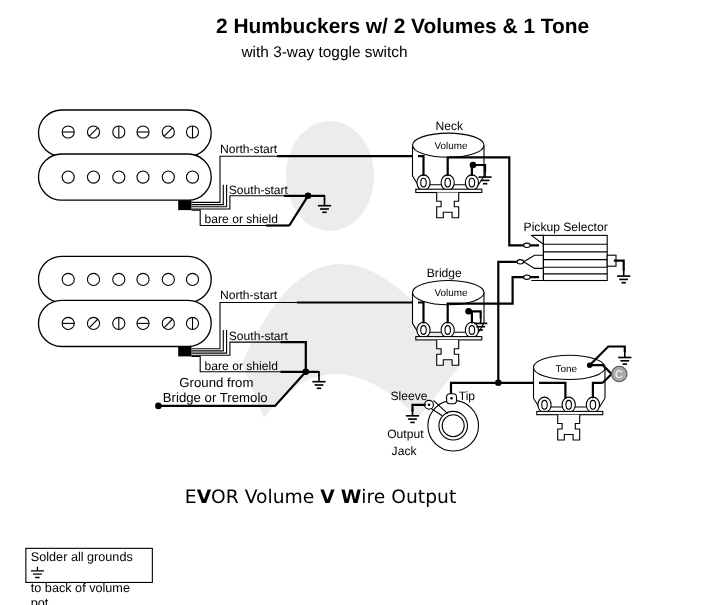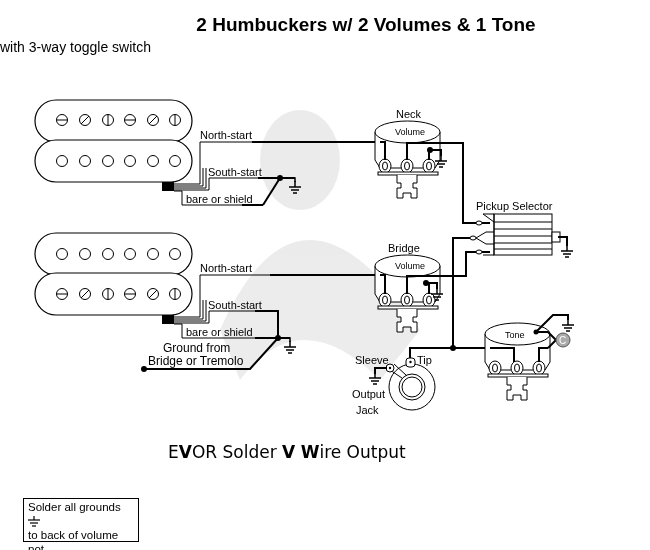--- a/index.html
+++ b/index.html
@@ -1,22 +1,22 @@
 <!DOCTYPE html>
 <html><head>
 <meta charset="utf-8">
 <style>
   html,body{margin:0;padding:0;background:#fff;}
   body{width:650px;height:550px;position:relative;overflow:hidden;font-family:"Liberation Sans",sans-serif;color:#000;}
   svg{position:absolute;left:0;top:0;}
   .title{position:absolute;left:0;width:650px;top:14px;text-align:center;font-weight:bold;font-size:19px;margin-left:41px;}
-  .subtitle{position:absolute;left:0;width:590px;top:39px;text-align:left;font-size:14px;}
+  .subtitle{position:absolute;left:0;width:590px;top:39px;text-align:center;font-size:14px;}
   .footer-title{position:absolute;left:168px;top:442px;font-size:17px;font-family:"DejaVu Sans",sans-serif;}
   .footer-title b{font-weight:bold;}
-  .note{position:absolute;left:23px;top:498px;width:116px;height:44px;border:1px solid #000;font-size:11.5px;line-height:14px;padding:1px 4px;box-sizing:border-box;}
+  .note{position:absolute;left:23px;top:498px;width:116px;height:32px;border:1px solid #000;font-size:11.5px;line-height:14px;padding:1px 4px;box-sizing:border-box;}
   .lbl{font-size:11px;}
 </style>
 </head>
 <body>
 
 <div class="title">2 Humbuckers w/ 2 Volumes &amp; 1 Tone</div>
 <div class="subtitle">with 3-way toggle switch</div>
 
 <svg width="650" height="550" viewBox="0 0 650 550" font-family="Liberation Sans, sans-serif">
   <defs>
@@ -214,21 +214,21 @@
   </g>
   <path d="M387,368 L375,368 L375,374" stroke="#000" stroke-width="2" fill="none"></path>
   <use href="#gnd" x="375" y="372"></use>
   <text x="355" y="364" font-size="11">Sleeve</text>
   <text x="417" y="364" font-size="11">Tip</text>
   <text x="352" y="398" font-size="11">Output</text>
   <text x="356" y="414" font-size="11">Jack</text>
 </svg>
 
 <div class="footer-title">
-  <span>E</span><b>V</b><span>OR Solder </span><b>V</b><span> </span><b>W</b><span>ire Output</span>
+  <span>E</span><b>V</b><span>OR Volume </span><b>V</b><span> </span><b>W</b><span>ire Output</span>
 </div>
 
 <div class="note">
   <div><span>Solder all grounds</span>
     <svg width="12" height="12" style="position:relative;display:inline-block;vertical-align:middle;">
       <line x1="6" y1="0" x2="6" y2="4" stroke="#000" stroke-width="1.2"></line>
       <line x1="0" y1="4" x2="12" y2="4" stroke="#000" stroke-width="1.2"></line>
       <line x1="2" y1="7" x2="10" y2="7" stroke="#000" stroke-width="1.2"></line>
       <line x1="4" y1="10" x2="8" y2="10" stroke="#000" stroke-width="1.2"></line>
     </svg>

